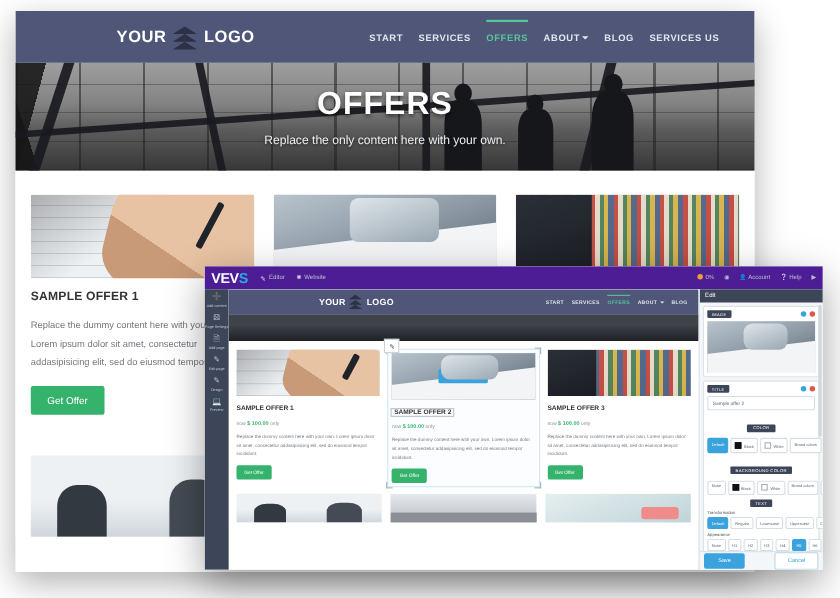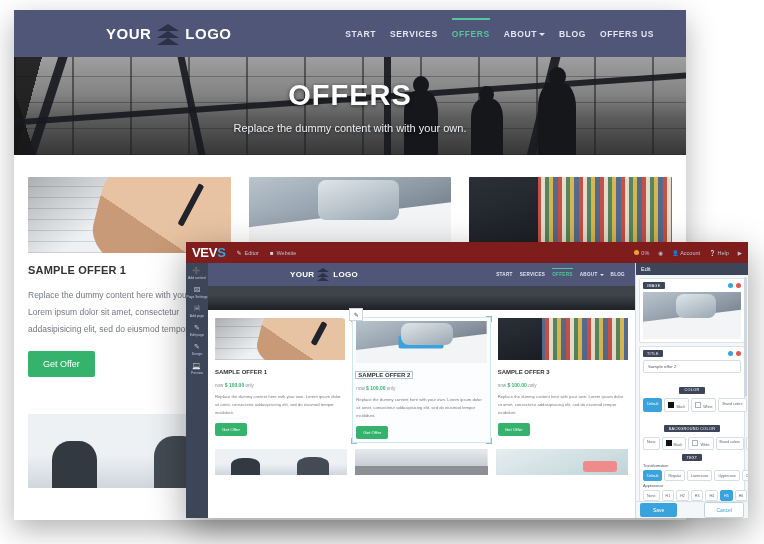--- a/index.html
+++ b/index.html
@@ -81,21 +81,21 @@
   .ph-team:before{content:"";position:absolute;left:12%;bottom:0;width:22%;height:64%;background:#333941;border-radius:40% 40% 0 0;}
   .ph-team:after{content:"";position:absolute;right:14%;bottom:0;width:24%;height:70%;background:#444b54;border-radius:40% 40% 0 0;}
   .ph-desk{position:relative;overflow:hidden;background:linear-gradient(180deg,#e7eaed,#b7bec6);}
   .ph-desk:before{content:"";position:absolute;left:0;bottom:0;width:100%;height:34%;background:#8c8f95;}
   .ph-pink{position:relative;overflow:hidden;background:linear-gradient(160deg,#e6eef0,#bfd4d8);}
   .ph-pink:after{content:"";position:absolute;right:8%;bottom:10%;width:26%;height:44%;background:#ef8b8b;border-radius:3px;}
 
   
   .editor{position:absolute;left:186px;top:242px;width:562px;height:276px;background:#eef1f3;
     box-shadow:0 12px 34px rgba(0,0,0,.38);overflow:hidden;}
-  .ed-top{height:21px;background:#7f1d1d;display:flex;align-items:center;padding:0 6px;}
+  .ed-top{height:21px;background:#4c1d95;display:flex;align-items:center;padding:0 6px;}
   .vevs{font-size:13px;font-weight:bold;color:#fff;letter-spacing:-.3px;}
   .vevs span{color:#2ea8e0;}
   .ed-tool{display:flex;align-items:center;gap:3px;color:#b9c0cd;font-size:5.5px;margin-left:11px;}
   .ed-tool .ti{font-size:6px;color:#cdd3de;}
   .ed-right{margin-left:auto;display:flex;align-items:center;gap:9px;color:#b9c0cd;font-size:5.5px;}
   .dot-orange{width:5px;height:5px;border-radius:50%;background:#f0a030;display:inline-block;margin-right:2px;}
 
   .ed-main{display:flex;height:255px;}
   .ed-side{width:22px;background:#3d4558;padding-top:4px;display:flex;flex-direction:column;align-items:center;gap:6px;}
   .side-item{display:flex;flex-direction:column;align-items:center;color:#c2c8d4;width:22px;}
@@ -184,37 +184,37 @@
             <span class="chev c3"></span>
         </span>
         <span class="logo-word">LOGO</span>
       </div>
       <nav class="site-menu">
         <a href="#">START</a>
         <a href="#">SERVICES</a>
         <a href="#" class="active">OFFERS</a>
         <a href="#"><span>ABOUT</span><i class="caret"></i></a>
         <a href="#">BLOG</a>
-        <a href="#">OFFERS US</a>
+        <a href="#">SERVICES US</a>
       </nav>
     </div>
 
     <div class="hero">
       <div class="hero-photo"></div>
       <div class="hero-beam b1"></div>
         <div class="hero-beam b2"></div>
       <div class="hero-beam b3"></div>
         <div class="hero-beam b4"></div>
         <div class="hero-beam b5"></div>
       <div class="sil s1"></div>
         <div class="sil s2"></div>
         <div class="sil s3"></div>
       <div class="hero-inner">
         <div class="hero-title">OFFERS</div>
-        <div class="hero-sub">Replace the dummy content with with your own.</div>
+        <div class="hero-sub">Replace the only content here with your own.</div>
       </div>
     </div>
 
     <div class="site-body">
       <div class="offer-grid">
 
         <div class="offer-card">
           <div class="oc-img ph-blueprint"></div>
           <div class="oc-title">SAMPLE OFFER 1</div>
           <div class="oc-text">Replace the dummy content here with your own. Lorem ipsum dolor sit amet, consectetur addasipisicing elit, sed do eiusmod tempor incididunt.</div>

